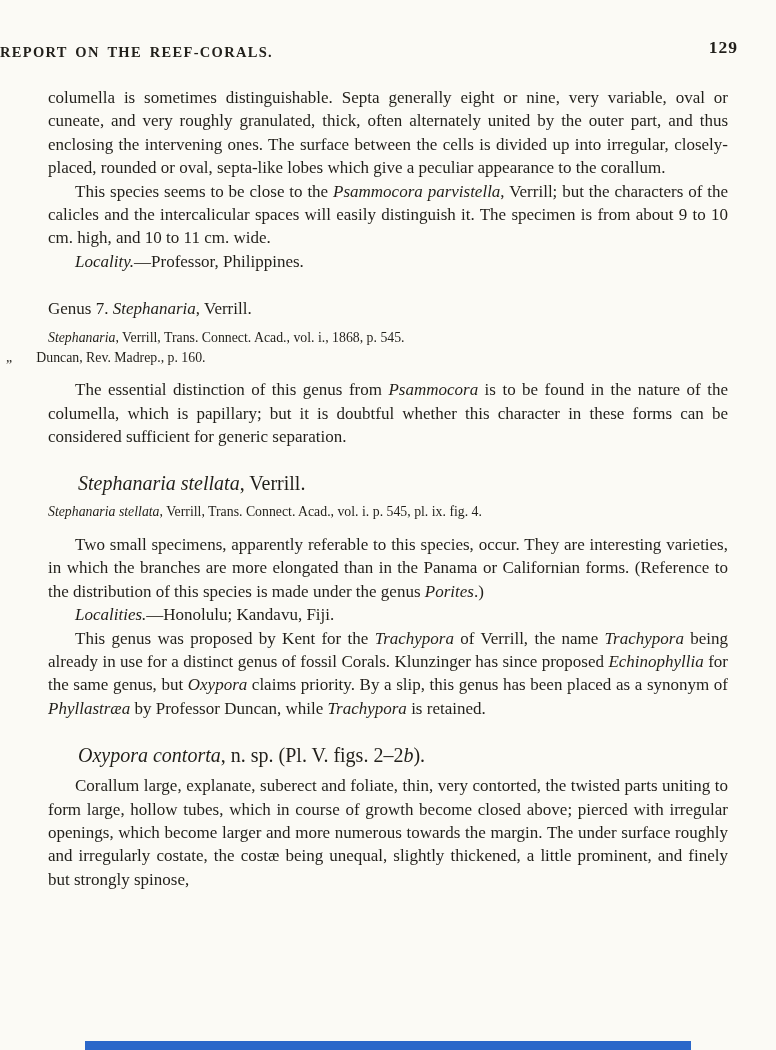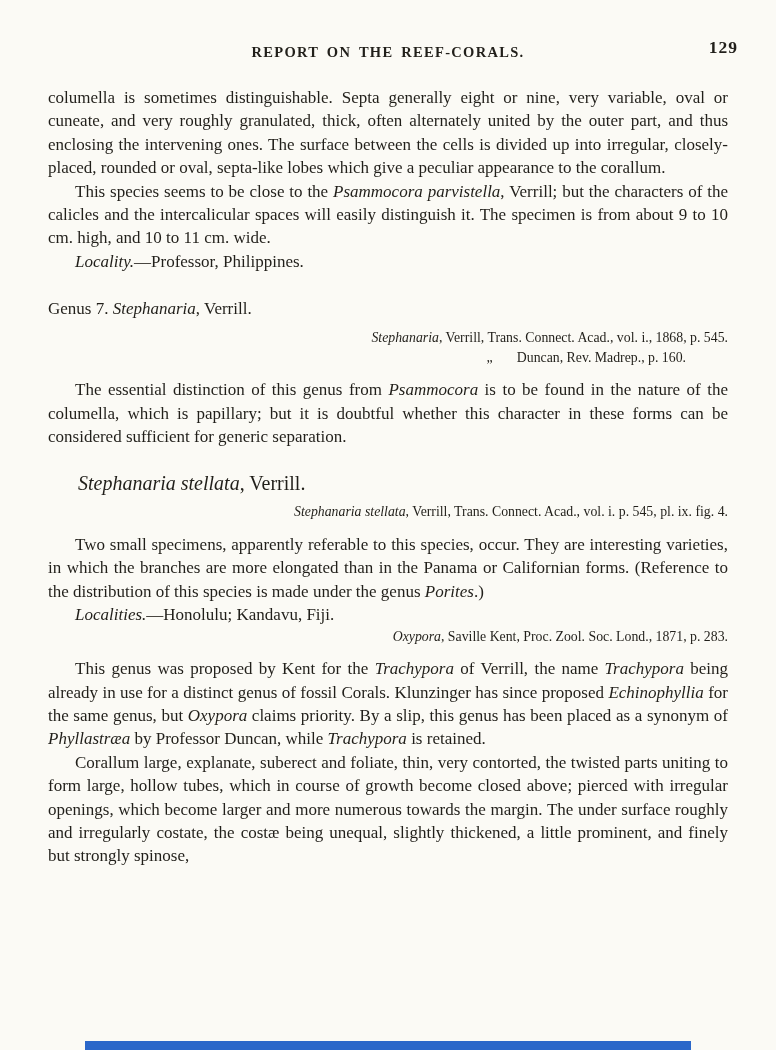--- a/index.html
+++ b/index.html
@@ -11,21 +11,20 @@
   body{
     width:776px;height:1050px;overflow:hidden;
     background:var(--paper);
     font-family:"Liberation Serif","DejaVu Serif",serif;
     color:var(--ink);
   }
   .page{position:relative;width:776px;height:1050px;}
 
   .page-header{position:relative;padding-top:44px;}
   .running-title{
-    text-align:center;
     font-size:14.5px;font-weight:700;letter-spacing:1.3px;
     word-spacing:3px;
   }
   .page-number{
     position:absolute;top:37px;right:38px;
     font-size:17.5px;letter-spacing:1px;font-weight:bold;
   }
 
   .text-block{margin:25px 48px 0 48px;}
 
@@ -35,21 +34,21 @@
   }
   p.para.no-indent{text-indent:0;}
   .it{font-style:italic;}
 
   h2.genus-heading{
     font-size:17px;font-weight:normal;
     margin:26px 0 9px 0;
   }
   .citation-group{margin:0 0 11px 0;}
   p.citation{
-    text-align:right;font-size:13.8px;line-height:19.5px;margin:0;
+    text-align:left;font-size:13.8px;line-height:19.5px;margin:0;
   }
   p.citation.shift-left{position:relative;left:-42px;}
 
   h3.species-heading{
     font-size:20px;font-weight:normal;
     margin:24px 0 7px 0;padding-left:30px;
   }
 
   .bottom-bar{
     position:absolute;left:85px;bottom:0;
@@ -80,24 +79,22 @@
     </div>
     <p class="para"><span>The essential distinction of this genus from </span><span class="it">Psammocora</span><span> is to be found in the nature of the columella, which is papillary; but it is doubtful whether this character in these forms can be considered sufficient for generic separation.</span></p>
 
     <h3 class="species-heading"><span class="it">Stephanaria stellata</span><span>, Verrill.</span></h3>
     <div class="citation-group">
       <p class="citation"><span class="it">Stephanaria stellata</span><span>, Verrill, Trans. Connect. Acad., vol. i. p. 545, pl. ix. fig. 4.</span></p>
     </div>
     <p class="para"><span>Two small specimens, apparently referable to this species, occur. They are interesting varieties, in which the branches are more elongated than in the Panama or Californian forms. (Reference to the distribution of this species is made under the genus </span><span class="it">Porites</span><span>.)</span></p>
     <p class="para"><span class="it">Localities.</span><span>—Honolulu; Kandavu, Fiji.</span></p>
 
-    <div class="citation-group">
-      <p class="citation"><span class="it">Oxypora</span><span>, Saville Kent, Proc. Zool. Soc. Lond., 1871, p. 283.</span></p>
-    </div>
     <p class="para"><span>This genus was proposed by Kent for the </span><span class="it">Trachypora</span><span> of Verrill, the name </span><span class="it">Trachypora</span><span> being already in use for a distinct genus of fossil Corals. Klunzinger has since proposed </span><span class="it">Echinophyllia</span><span> for the same genus, but </span><span class="it">Oxypora</span><span> claims priority. By a slip, this genus has been placed as a synonym of </span><span class="it">Phyllastræa</span><span> by Professor Duncan, while </span><span class="it">Trachypora</span><span> is retained.</span></p>
 
+    <h3 class="species-heading"><span class="it">Oxypora contorta</span><span>, n. sp. (Pl. V. figs. 2–2</span><span class="it">b</span><span>).</span></h3>
     <p class="para"><span>Corallum large, explanate, suberect and foliate, thin, very contorted, the twisted parts uniting to form large, hollow tubes, which in course of growth become closed above; pierced with irregular openings, which become larger and more numerous towards the margin. The under surface roughly and irregularly costate, the costæ being unequal, slightly thickened, a little prominent, and finely but strongly spinose,</span></p>
 
   </main>
 
   <div class="bottom-bar"></div>
 
 </div>
 
 </body></html>

